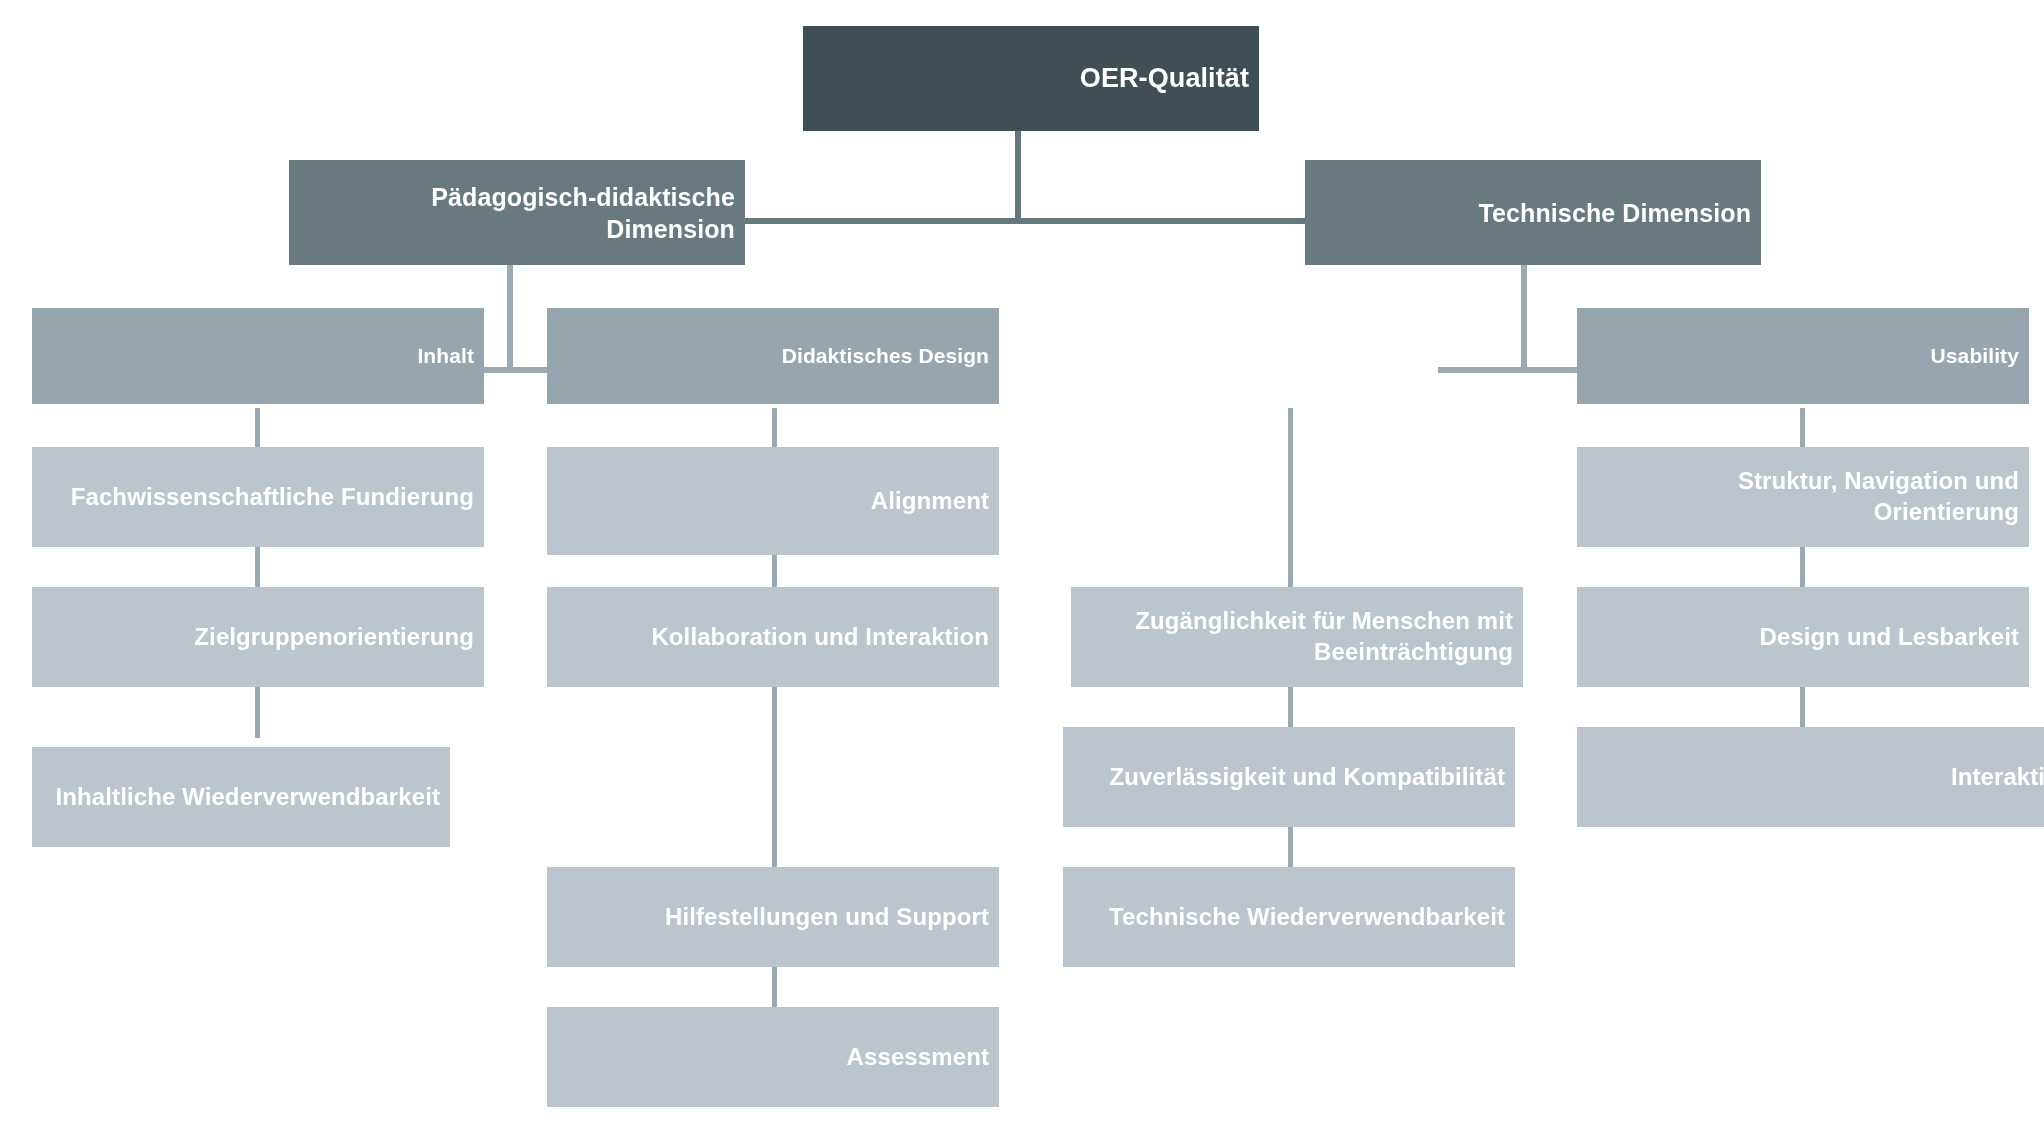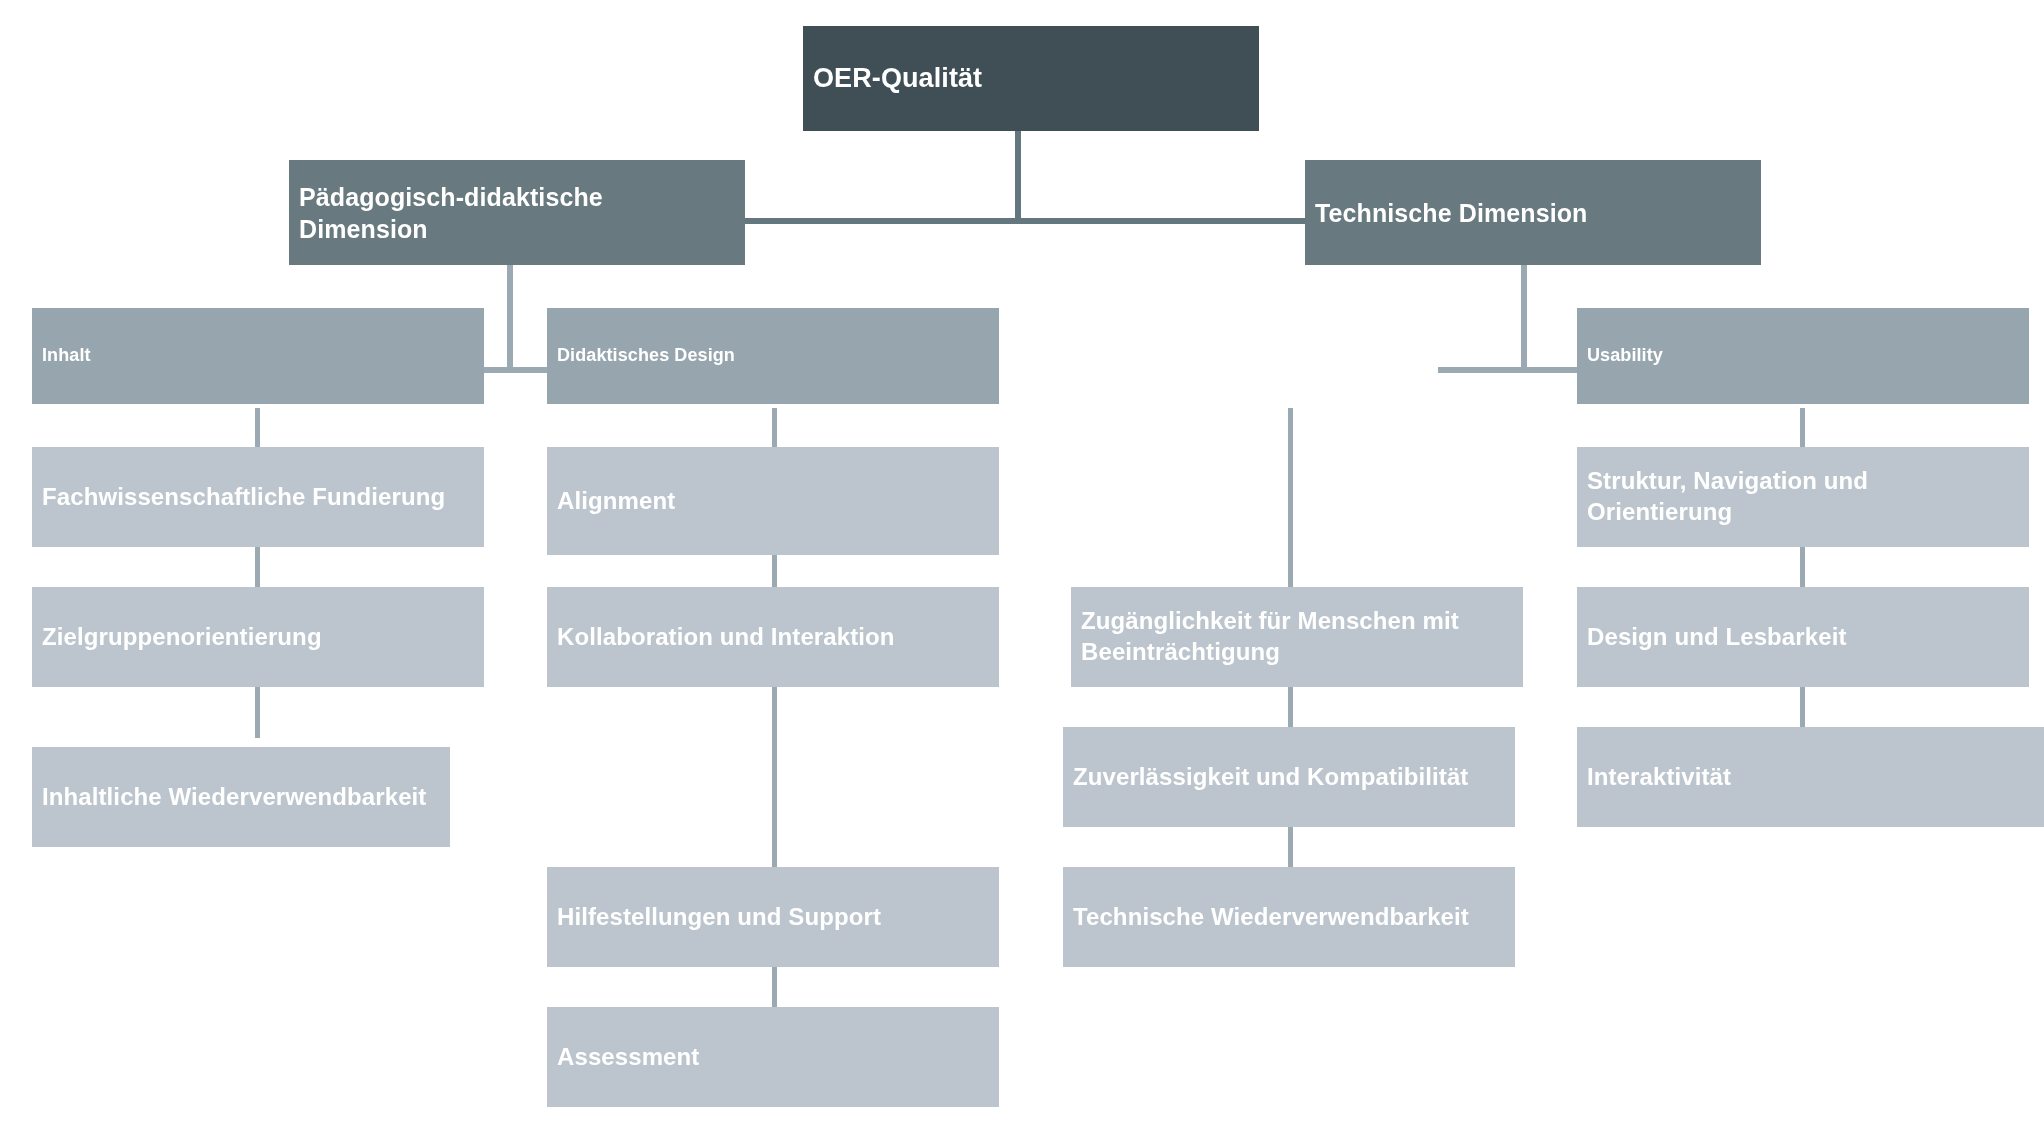--- a/index.html
+++ b/index.html
@@ -27,31 +27,31 @@
     background: #64767E;
   }
 
   
   .node {
     position: absolute;
     box-sizing: border-box;
     display: flex;
     align-items: center;
     justify-content: center;
-    text-align: left;
+    text-align: right;
     color: #ffffff;
     font-weight: bold;
     line-height: 1.28;
     padding: 4px 10px;
     letter-spacing: 0.1px;
   }
 
   .level-root  { background: #3F4F55; font-size: 27px; }
   .level-dim   { background: #68797F; font-size: 25px; }
-  .level-cat   { background: #97A6AE; font-size: 18px; }
+  .level-cat   { background: #97A6AE; font-size: 21px; }
   .level-leaf  { background: #BCC5CD; font-size: 24px; }
 
   .node span { display: block; width: 100%; }
 </style>
 </head>
 <body>
 
 <div id="stage">
 
   <div class="conn dark" style="left:1015px; top:131px; width:6px; height:92px;"></div>

